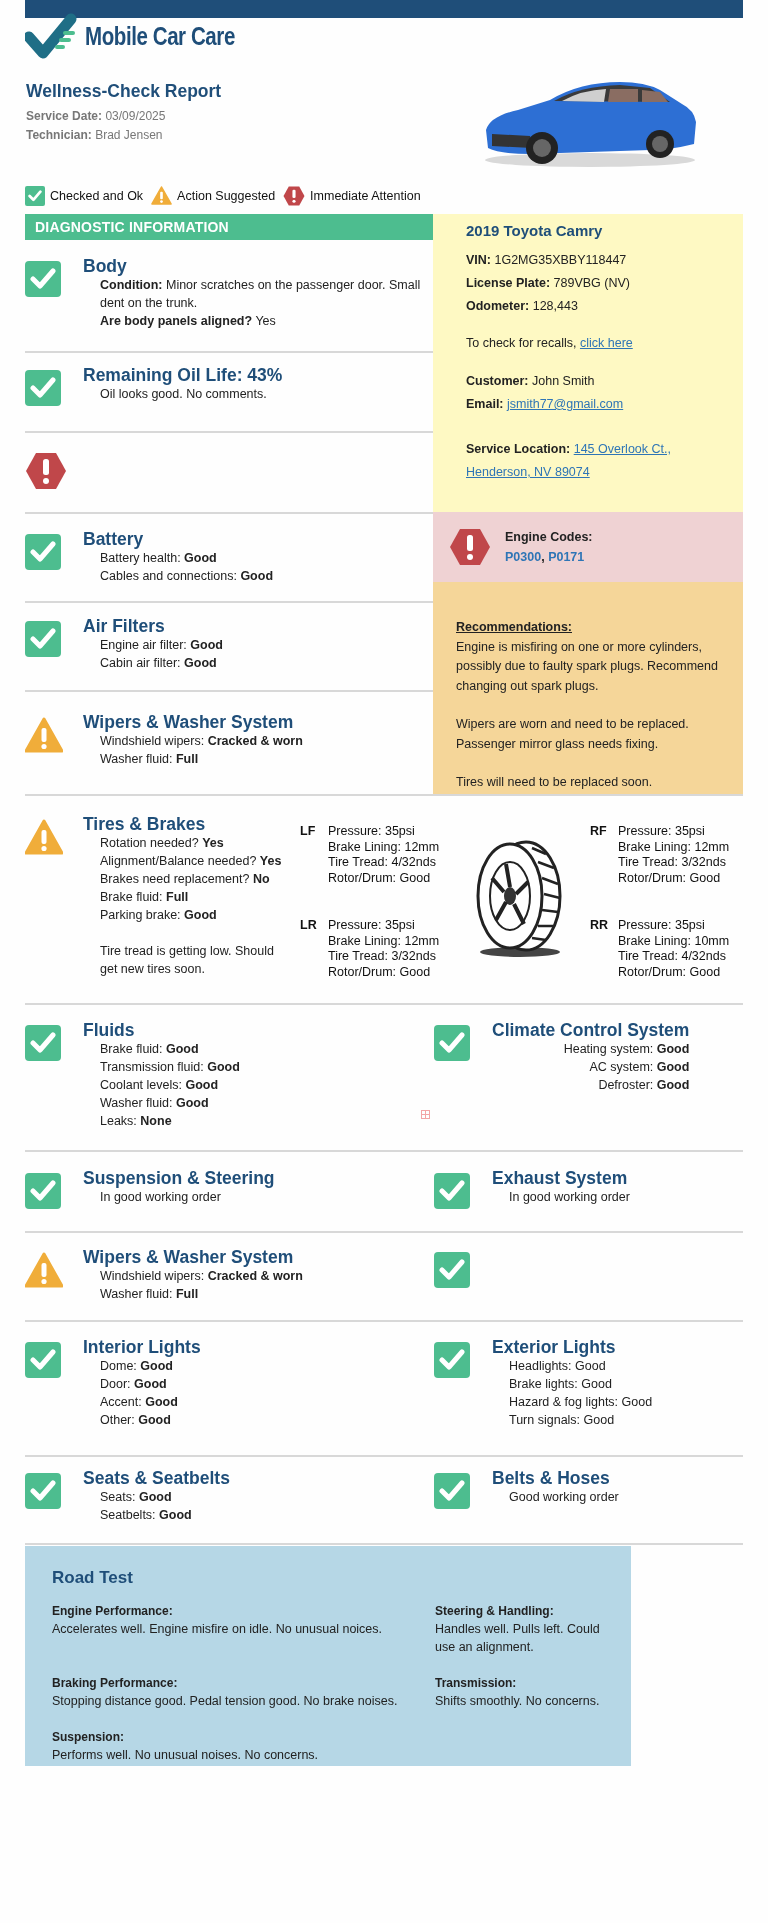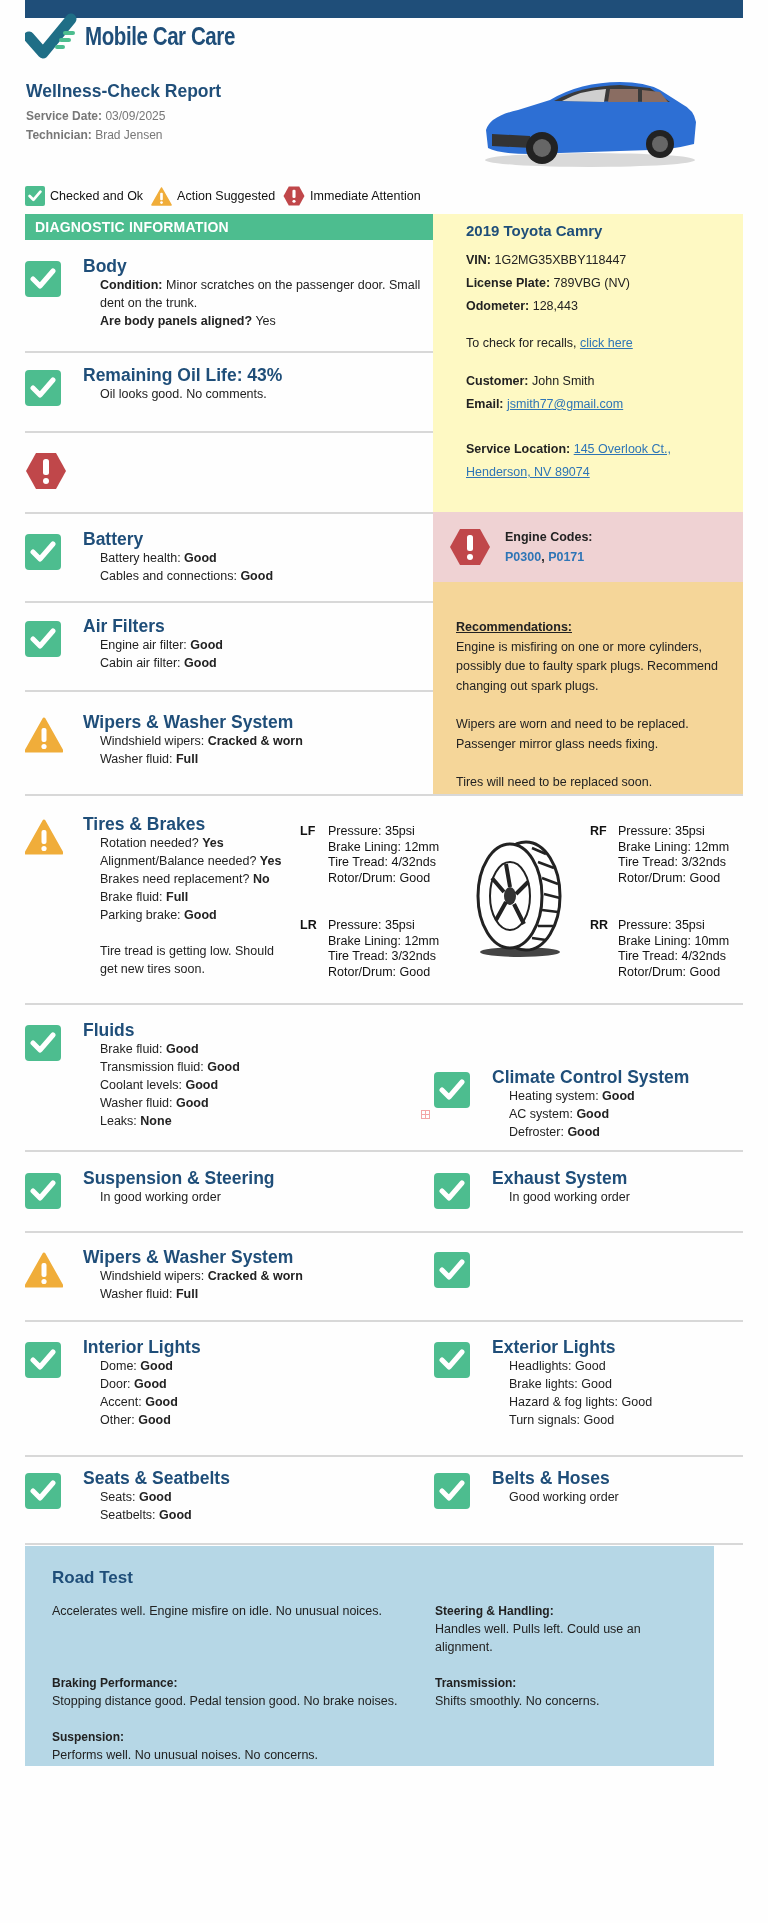--- a/index.html
+++ b/index.html
@@ -7,21 +7,21 @@
   body { font-family: "Liberation Sans", sans-serif; color: #222; position: relative; height: 1923px; }
   .topbar { position: absolute; left: 25px; top: 0; width: 718px; height: 18px; background: #1f4e79; }
   .logo { position: absolute; left: 25px; top: 12px; height: 48px; display: flex; align-items: center; }
   .logo svg { display: block; }
   .logo-text { font-family: "Liberation Sans", sans-serif; font-weight: bold; color: #1f4e79; font-size: 25px; letter-spacing: -0.5px; margin-left: 4px; transform: scaleX(0.82); transform-origin: left center; white-space: nowrap; }
   .report-title { position: absolute; left: 26px; top: 81px; font-size: 17.5px; font-weight: bold; color: #1f4e79; text-align: right; }
   .meta { position: absolute; left: 26px; font-size: 12px; color: #777; }
   .meta b { color: #777; }
   .car { position: absolute; left: 470px; top: 64px; width: 240px; height: 110px; }
 
-  .legend { position: absolute; left: 25px; top: 186px; display: flex; align-items: center; font-size: 12.5px; color: #111; }
+  .legend { position: absolute; left: 25px; top: 186px; display: flex; align-items: flex-start; font-size: 12.5px; color: #111; }
   .legend .it { display: flex; align-items: center; margin-right: 8px; }
   .legend .it span { margin-left: 5px; }
 
   .ico-check { width: 36px; height: 36px; background: #4dbd8f; border-radius: 4px; display: flex; align-items: center; justify-content: center; }
   .ico-check.sm { width: 20px; height: 20px; border-radius: 2px; }
   .ico-warn, .ico-stop { display: block; }
 
   .diag-head { position: absolute; left: 25px; top: 214px; width: 408px; height: 26px; background: #4dbd8f; color: #fff; font-weight: bold; font-size: 14px; padding: 5px 10px; letter-spacing: 0.2px; }
   .sep { position: absolute; height: 2px; background: #d8d8d8; }
 
@@ -37,21 +37,21 @@
   .infobox a { color: #2e75b6; text-decoration: underline; }
   .codes { position: absolute; left: 433px; top: 512px; width: 310px; height: 70px; background: #efd2d3; display: flex; align-items: center; padding-left: 16px; font-size: 12.5px; }
   .codes a { color: #2e75b6; font-weight: bold; }
   .recs { position: absolute; left: 433px; top: 582px; width: 310px; height: 212px; background: #f5d699; padding: 36px 23px; font-size: 12.5px; line-height: 19.5px; color: #222; }
   .recs .h { font-weight: bold; text-decoration: underline; }
 
   .tire-col { position: absolute; display: flex; font-size: 12.5px; line-height: 15.5px; color: #111; }
   .tire-col .pos { width: 28px; font-weight: bold; }
   .tire-img { position: absolute; left: 472px; top: 838px; width: 92px; height: 122px; }
 
-  .roadtest { position: absolute; left: 25px; top: 1546px; width: 689px; height: 220px; background: #b6d7e6; padding: 22px 27px; }
+  .roadtest { position: absolute; left: 25px; top: 1546px; width: 606px; height: 220px; background: #b6d7e6; padding: 22px 27px; }
   .roadtest h2 { font-size: 17px; color: #1f4e79; font-weight: bold; margin-bottom: 14px; }
   .rt-grid { display: grid; grid-template-columns: 383px 1fr; row-gap: 18px; }
   .rt-grid .lbl { font-size: 12px; font-weight: bold; color: #222; line-height: 18px; }
   .rt-grid .val { font-size: 12.5px; color: #222; line-height: 18px; }
   .marker { position: absolute; left: 421px; top: 1110px; width: 9px; height: 9px; border: 1px solid #f2a5a5; }
   .marker:after { content: ""; position: absolute; left: 3px; top: 0; width: 1px; height: 7px; background: #f2a5a5; }
   .marker:before { content: ""; position: absolute; left: 0; top: 3px; width: 7px; height: 1px; background: #f2a5a5; }
 </style>
 </head>
 <body>
@@ -315,21 +315,21 @@
 </div>
       <div>
         <h3>Fluids</h3>
         <p><span>Brake fluid:</span> <b>Good</b></p>
         <p><span>Transmission fluid:</span> <b>Good</b></p>
         <p><span>Coolant levels:</span> <b>Good</b></p>
         <p><span>Washer fluid:</span> <b>Good</b></p>
         <p><span>Leaks:</span> <b>None</b></p>
       </div>
     </div>
-    <div class="item" style="left: 434px; top: 1067px; width: 330px;">
+    <div class="item" style="left: 434px; top: 1020px; width: 330px; text-align: right;">
       <div class="ic">
   <div class="ico-check">
     <svg width="26" height="22" viewBox="0 0 26 22">
             <path d="M3 11 L10 18 L23 3" stroke="#fff" stroke-width="5" fill="none" stroke-linecap="round" stroke-linejoin="round"></path>
           </svg>
   </div>
 </div>
       <div>
         <h3>Climate Control System</h3>
         <p><span>Heating system:</span> <b>Good</b></p>
@@ -451,20 +451,21 @@
     <div class="sep" style="left: 25px; top: 1455px; width: 718px;"></div>
     <div class="sep" style="left: 25px; top: 1543px; width: 718px;"></div>
   </div>
 
 <div class="marker"></div>
 
 <div class="roadtest">
   <h2>Road Test</h2>
   <div class="rt-grid" id="rt-grid">
       <div>
+        <div class="lbl">Engine Performance:</div>
         <div class="val">Accelerates well. Engine misfire on idle. No unusual noices.</div>
       </div>
       <div>
         <div class="lbl">Steering &amp; Handling:</div>
         <div class="val">Handles well. Pulls left. Could use an alignment.</div>
       </div>
       <div>
         <div class="lbl">Braking Performance:</div>
         <div class="val">Stopping distance good. Pedal tension good. No brake noises.</div>
       </div>

